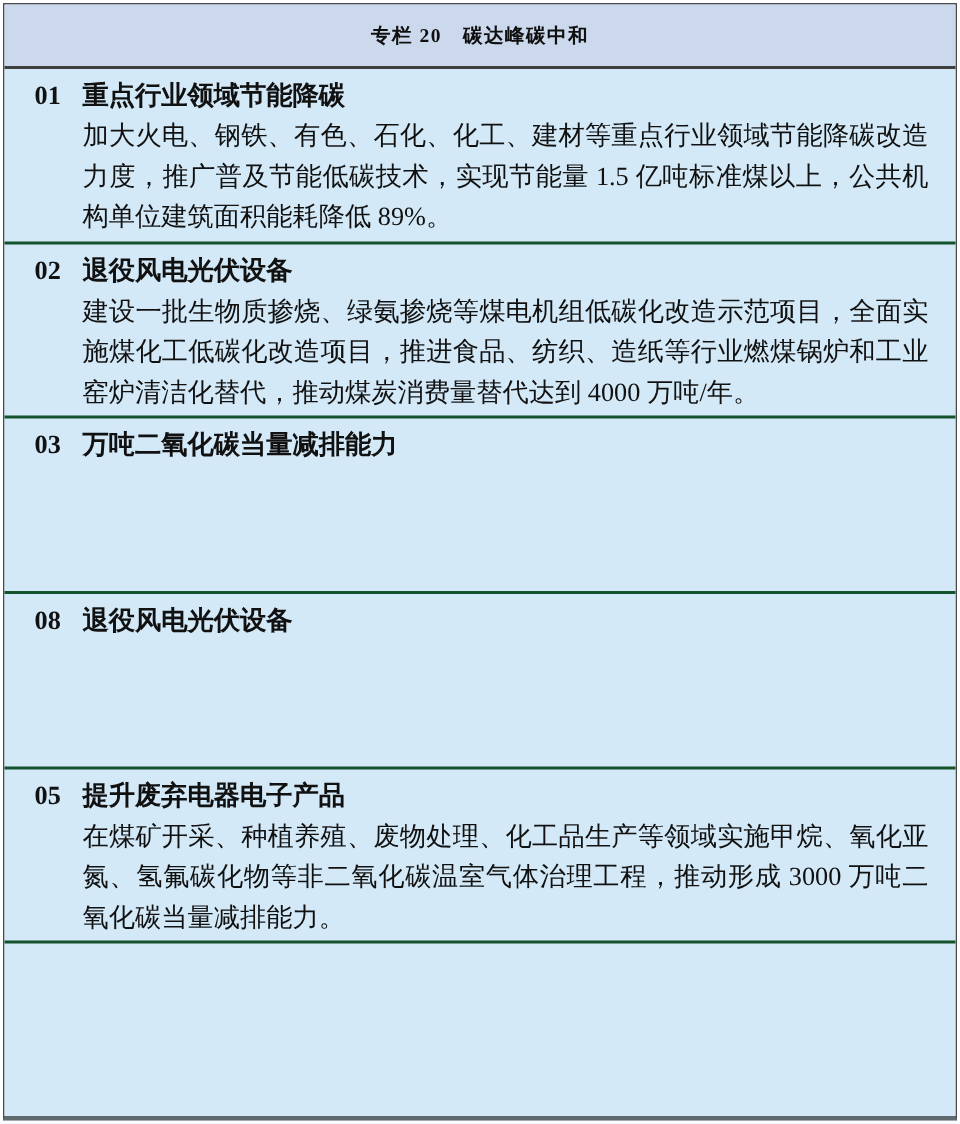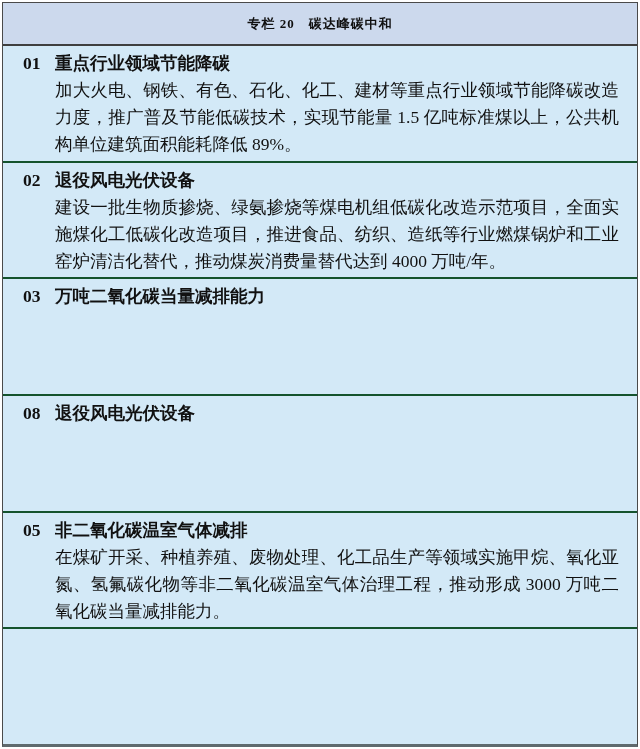--- a/index.html
+++ b/index.html
@@ -102,21 +102,21 @@
     <div class="section">
       <div class="sec-head">
         <span class="sec-num">08</span>
         <span class="sec-heading">退役风电光伏设备</span>
       </div>
     </div>
 
     <div class="section">
       <div class="sec-head">
         <span class="sec-num">05</span>
-        <span class="sec-heading">非二氧化碳温室气体减排</span>
+        <span class="sec-heading">提升废弃电器电子产品</span>
       </div>
       <div class="sec-body">在煤矿开采、种植养殖、废物处理、化工品生产等领域实施甲烷、氧化亚氮、氢氟碳化物等非二氧化碳温室气体治理工程，推动形成 3000 万吨二氧化碳当量减排能力。</div>
     </div>
 
     <div class="section">
     </div>
 
   </div>
 </div>
 

